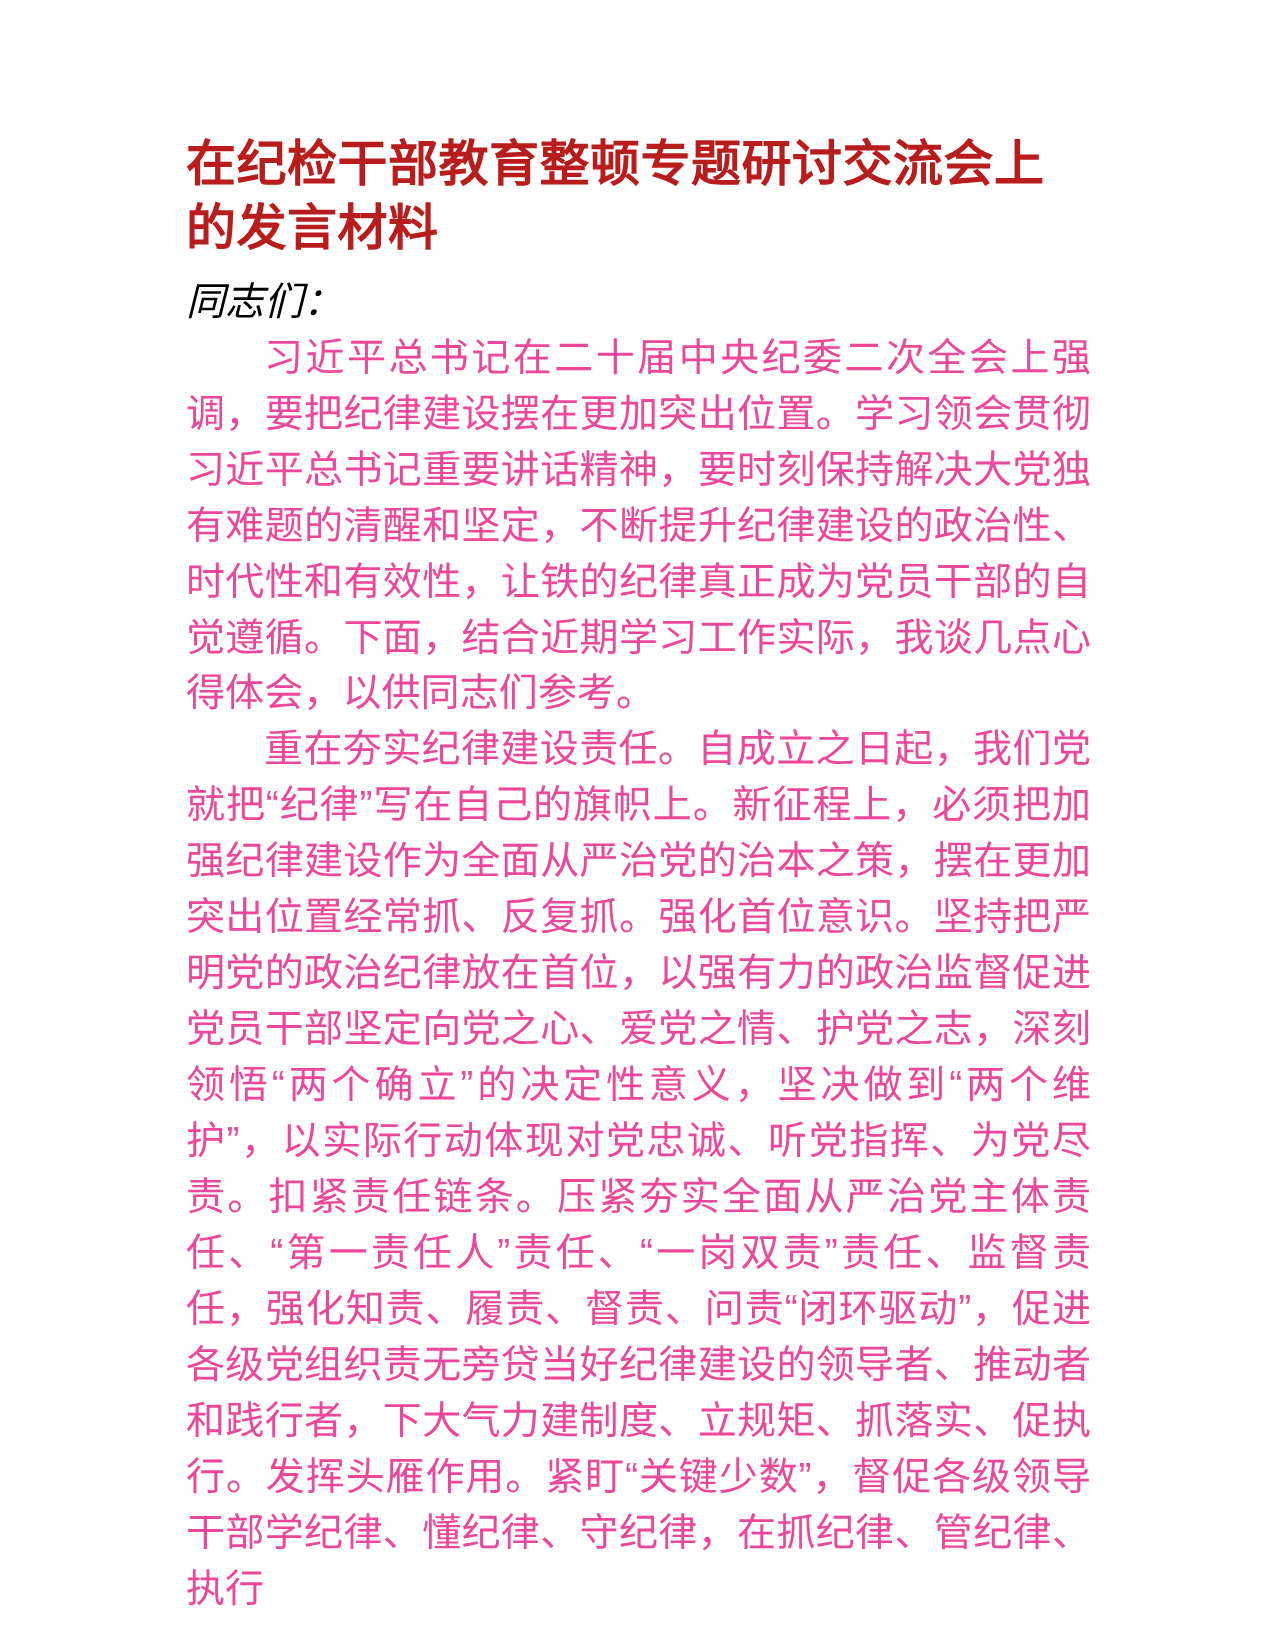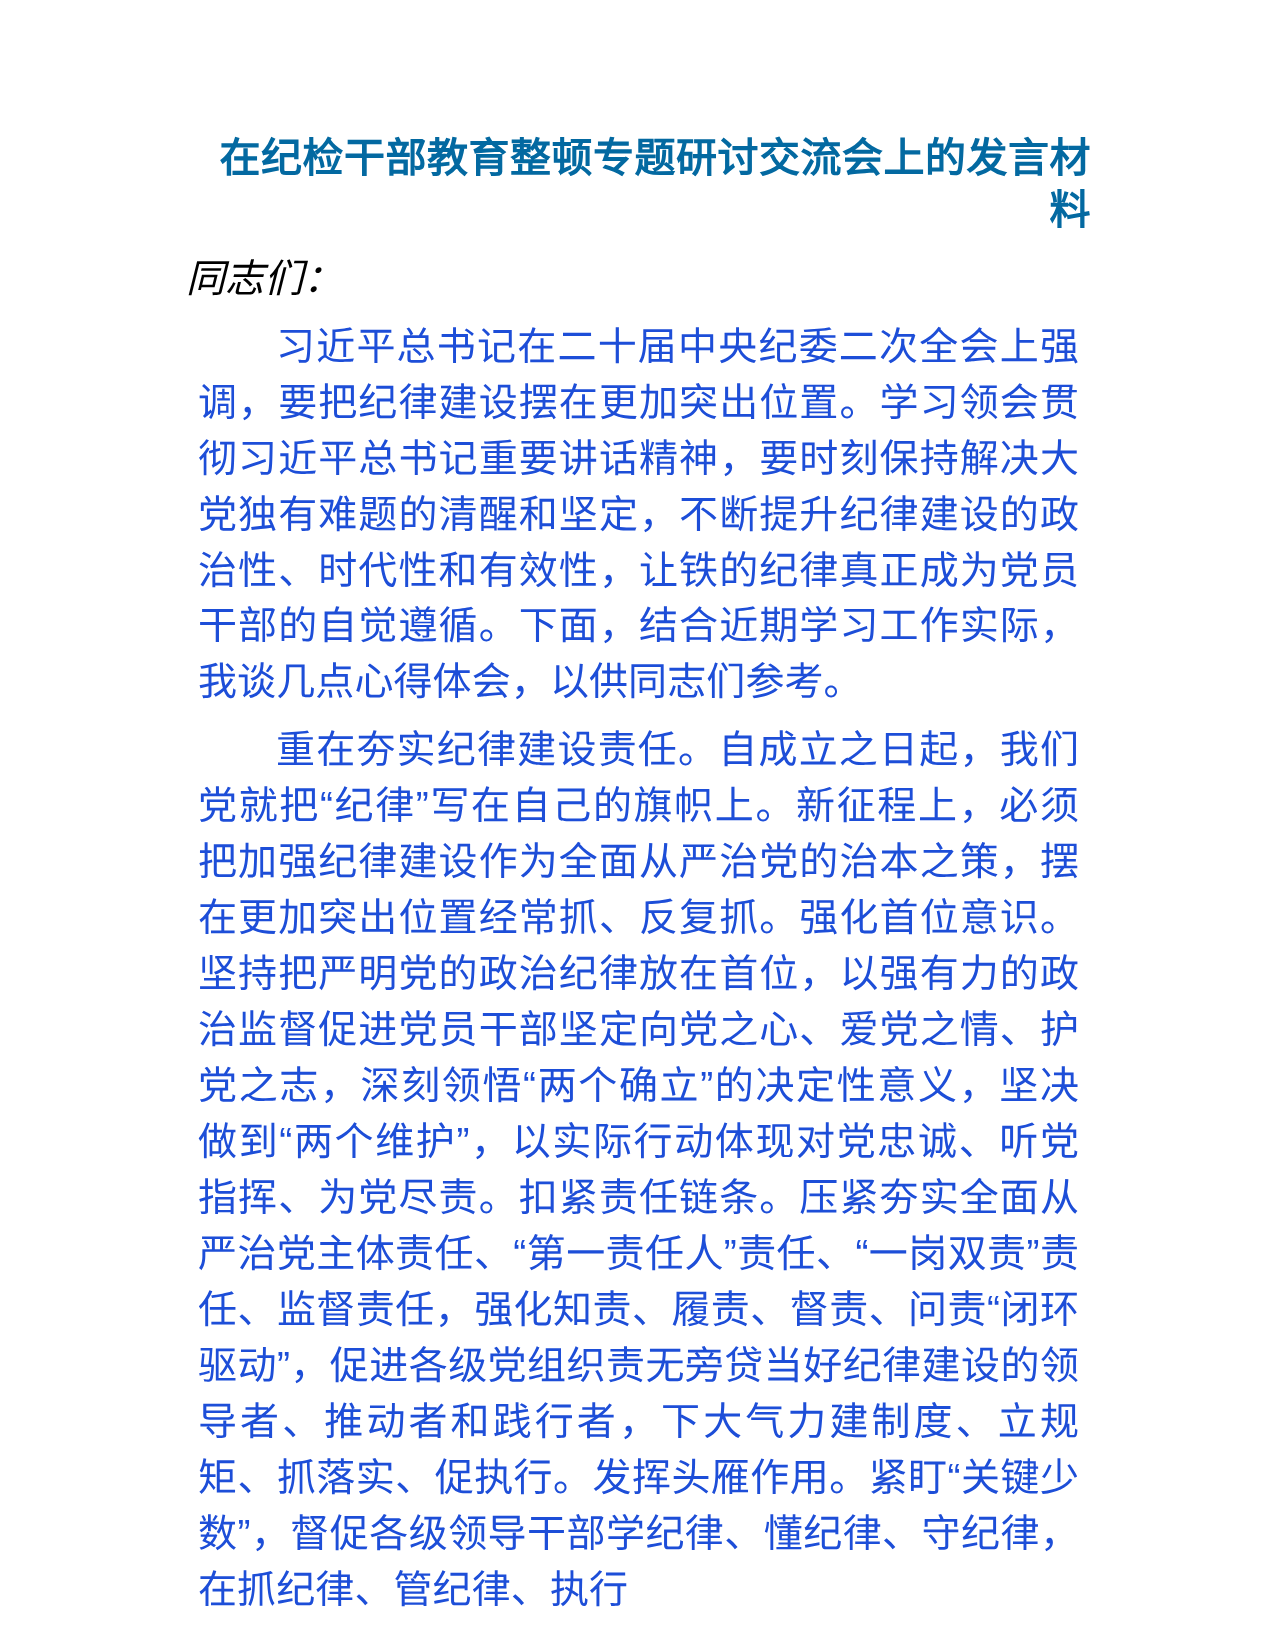--- a/index.html
+++ b/index.html
@@ -21,47 +21,47 @@
     overflow: hidden;
     margin: 0 auto;
   }
   .content {
     position: absolute;
     left: 186px;
     top: 132px;
     width: 905px;
   }
   .doc-title {
-    font-size: 41px;
+    font-size: 50px;
     font-weight: bold;
     line-height: 1.28;
-    text-align: right;
+    text-align: left;
     letter-spacing: 0.5px;
     margin: 0 0 14px 0;
-    color: #0369a1;
+    color: #b91c1c;
   }
   .salutation {
     font-size: 39px;
     line-height: 1.43;
     margin: 0;
     text-align: justify;
     text-justify: inter-ideograph;
     letter-spacing: 0.1px;
     color: #000000;
     font-style: italic;
   }
   .body-para {
     font-size: 39px;
     line-height: 1.435;
-    margin: 12px;
+    margin: 0;
     text-indent: 2em;
     text-align: justify;
     text-justify: inter-ideograph;
     letter-spacing: 0.1px;
-    color: #1d4ed8;
+    color: #ec4899;
     word-break: break-all;
   }
 </style>
 </head>
 <body>
 
 <div class="page">
   <div class="content">
 
     <h1 class="doc-title">在纪检干部教育整顿专题研讨交流会上的发言材料</h1>

